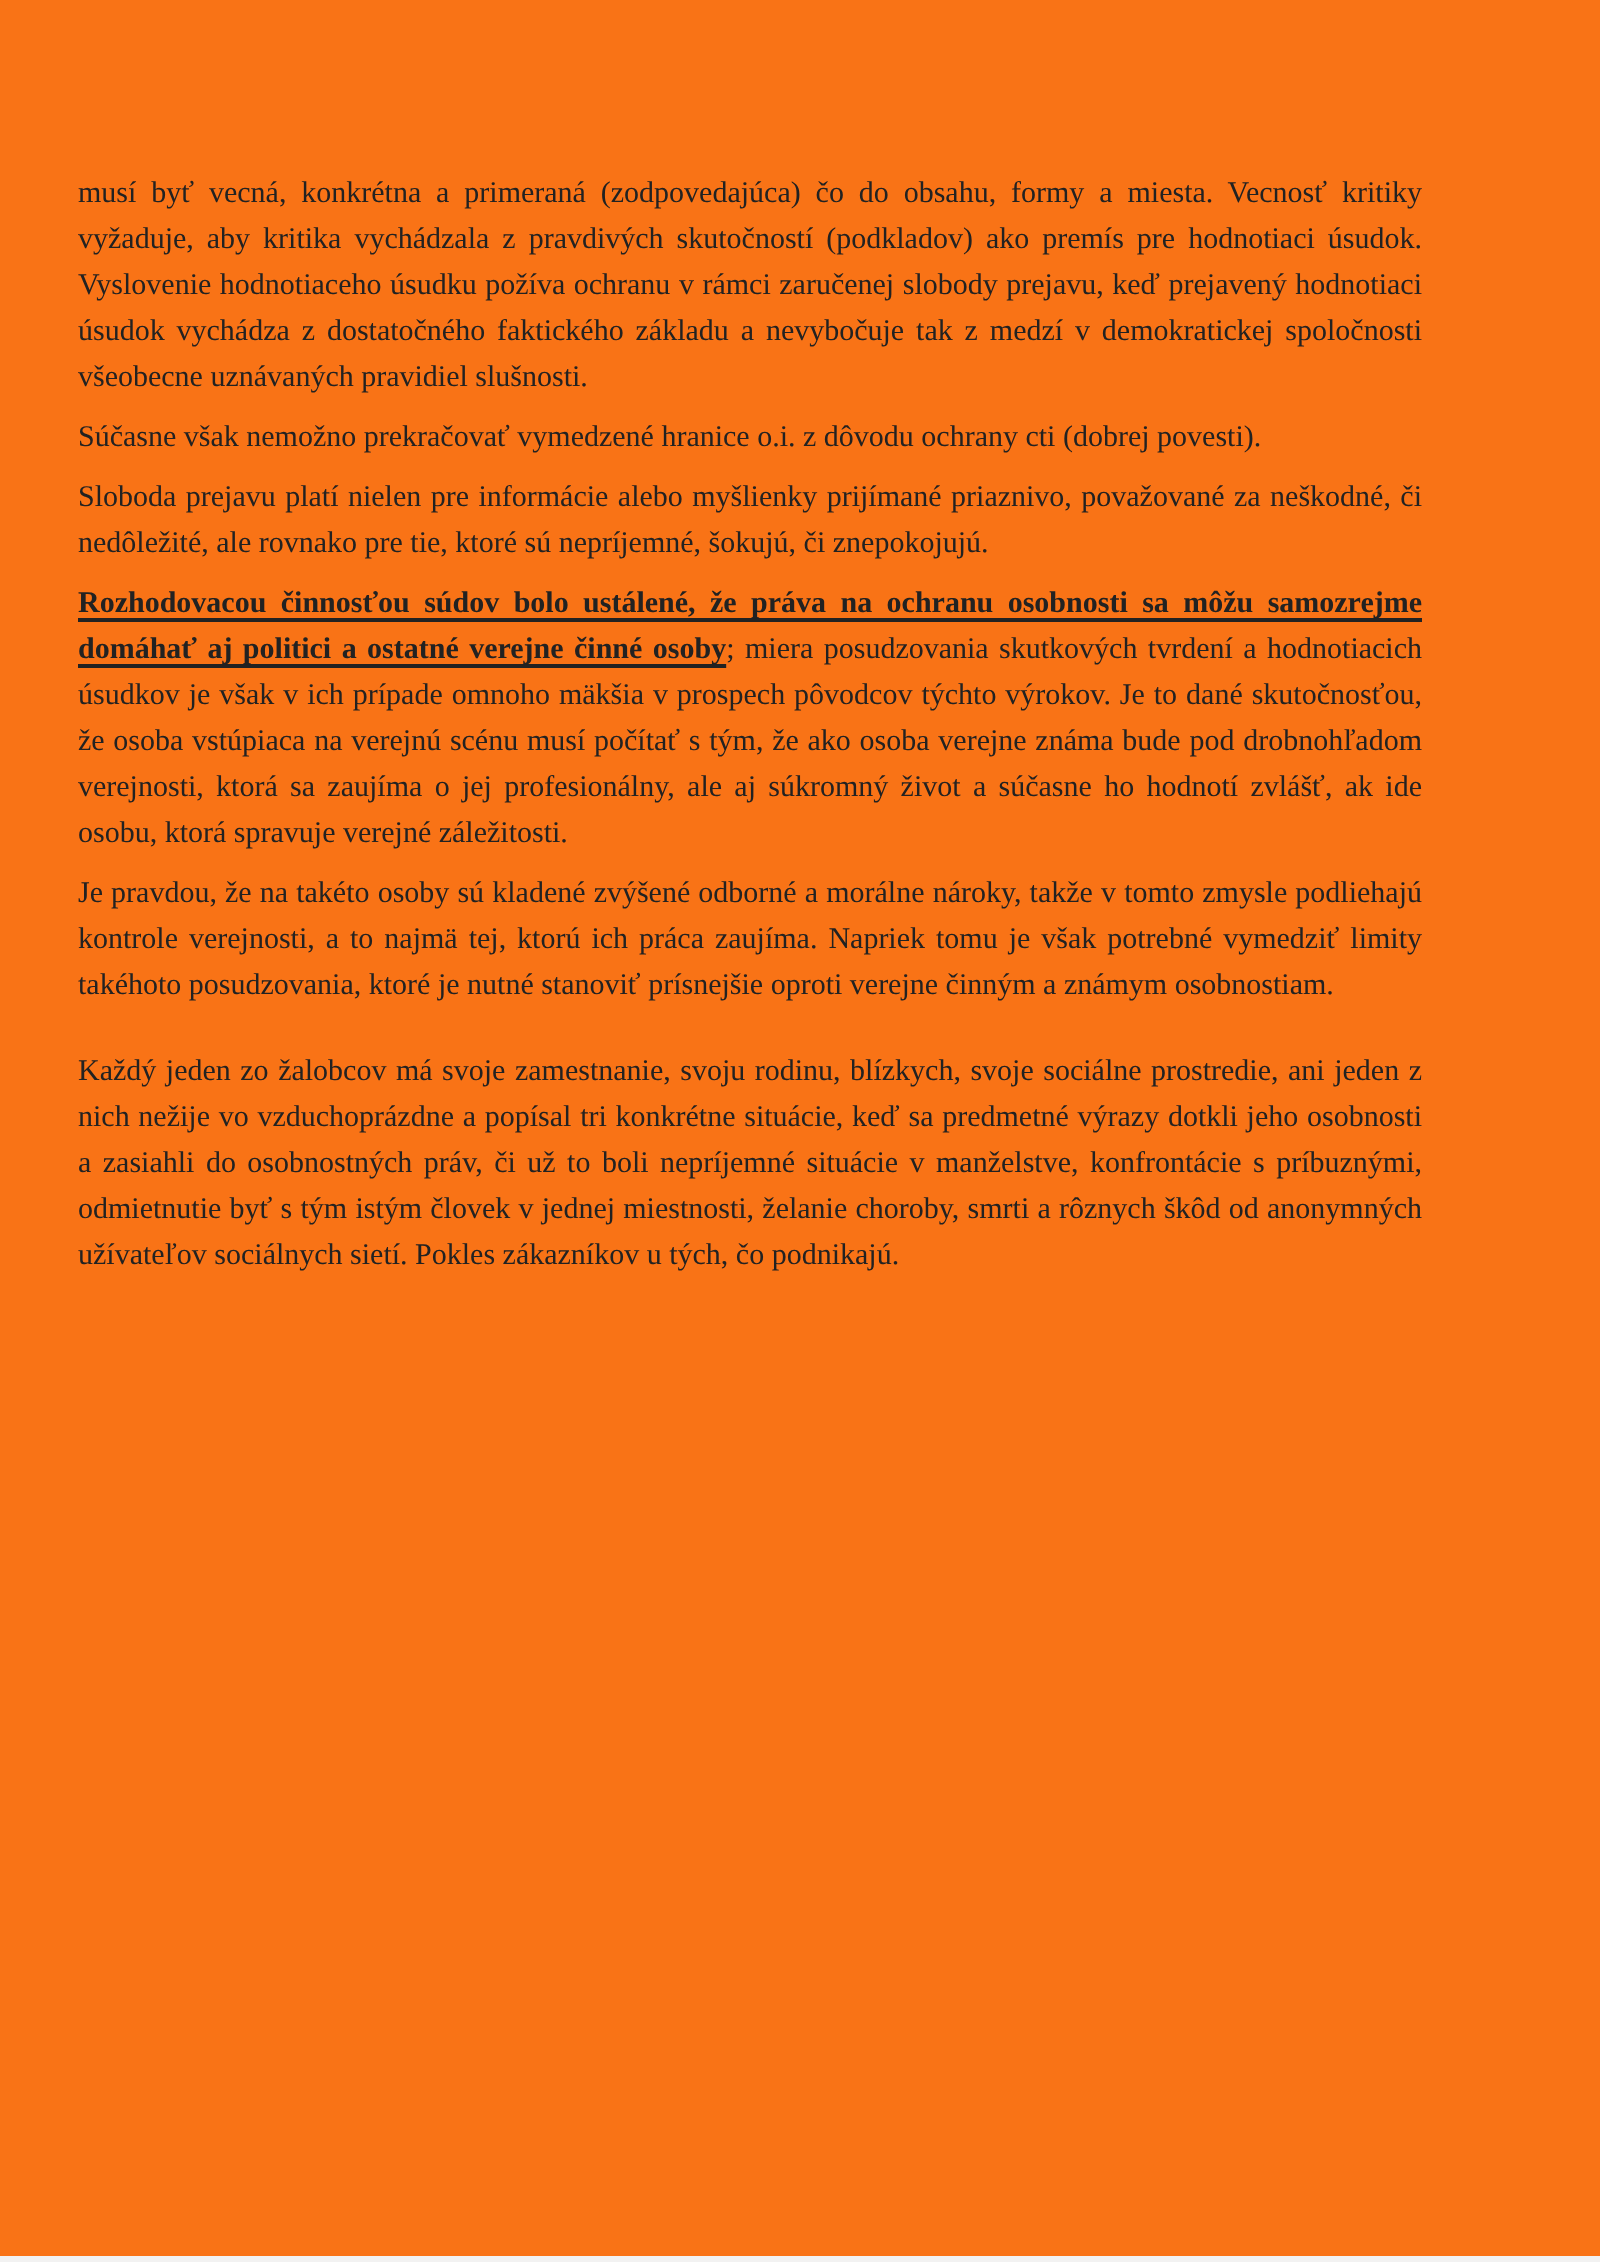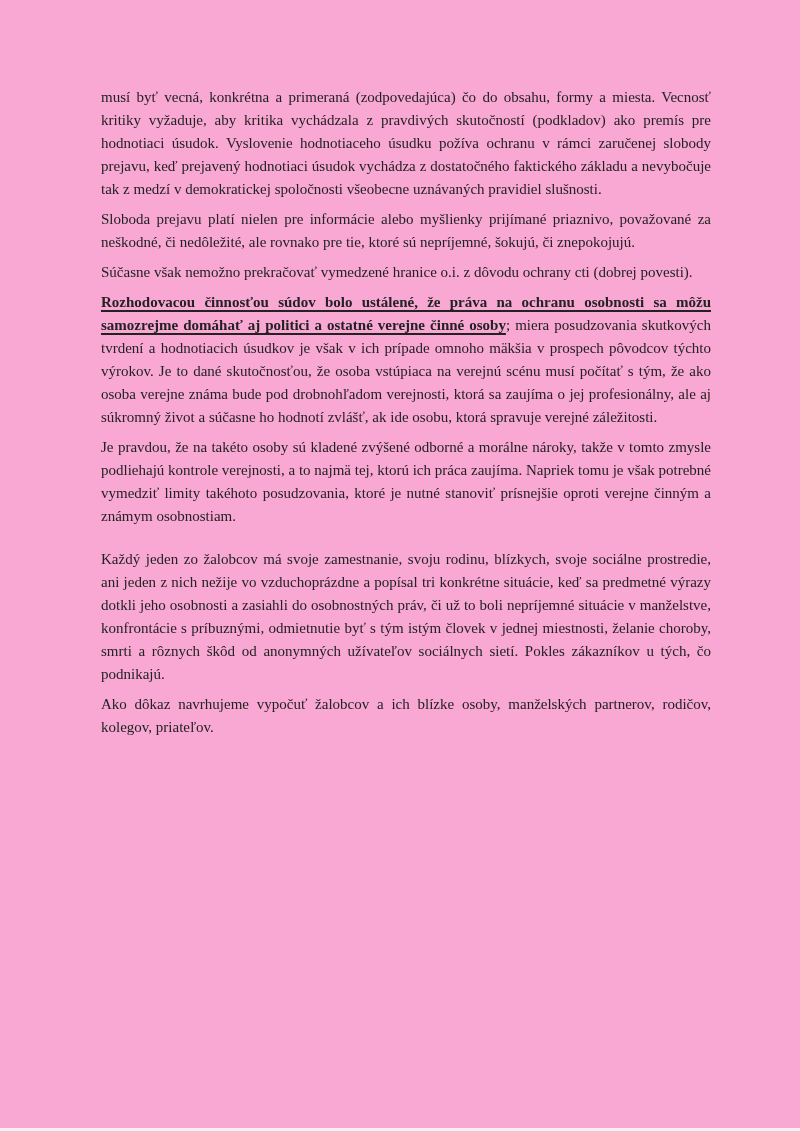--- a/index.html
+++ b/index.html
@@ -10,22 +10,22 @@
   body {
     width: 800px;
     height: 1131px;
     position: relative;
     overflow: hidden;
   }
   .page {
     box-sizing: border-box;
     width: 800px;
     height: 1131px;
-    padding: 86px 89px 0 101px;
-    background: #f9a8d4;
+    padding: 86px 89px 0 39px;
+    background: #f97316;
     position: relative;
   }
   .doc-body p {
     margin: 0 0 7px 0;
     font-family: "Liberation Serif", "DejaVu Serif", serif;
     font-size: 15px;
     line-height: 23px;
     color: #222222;
     text-align: justify;
     text-justify: inter-word;
@@ -52,34 +52,33 @@
   }
 </style>
 </head>
 <body>
 
 <div class="page">
   <div class="doc-body">
 
     <p>musí byť vecná, konkrétna a primeraná (zodpovedajúca) čo do obsahu, formy a miesta. Vecnosť kritiky vyžaduje, aby kritika vychádzala z pravdivých skutočností (podkladov) ako premís pre hodnotiaci úsudok. Vyslovenie hodnotiaceho úsudku požíva ochranu v rámci zaručenej slobody prejavu, keď prejavený hodnotiaci úsudok vychádza z dostatočného faktického základu a nevybočuje tak z medzí v demokratickej spoločnosti všeobecne uznávaných pravidiel slušnosti.</p>
 
+    <p>Súčasne však nemožno prekračovať vymedzené hranice o.i. z dôvodu ochrany cti (dobrej povesti).</p>
+
     <p>Sloboda prejavu platí nielen pre informácie alebo myšlienky prijímané priaznivo, považované za neškodné, či nedôležité, ale rovnako pre tie, ktoré sú nepríjemné, šokujú, či znepokojujú.</p>
-
-    <p>Súčasne však nemožno prekračovať vymedzené hranice o.i. z dôvodu ochrany cti (dobrej povesti).</p>
 
     <p><span class="lead">Rozhodovacou činnosťou súdov bolo ustálené, že práva na ochranu osobnosti sa môžu samozrejme domáhať aj politici a ostatné verejne činné osoby</span><span>; miera posudzovania skutkových tvrdení a hodnotiacich úsudkov je však v ich prípade omnoho mäkšia v prospech pôvodcov týchto výrokov. Je to dané skutočnosťou, že osoba vstúpiaca na verejnú scénu musí počítať s tým, že ako osoba verejne známa bude pod drobnohľadom verejnosti, ktorá sa zaujíma o jej profesionálny, ale aj súkromný život a súčasne ho hodnotí zvlášť, ak ide osobu, ktorá spravuje verejné záležitosti.</span></p>
 
     <p>Je pravdou, že na takéto osoby sú kladené zvýšené odborné a morálne nároky, takže v tomto zmysle podliehajú kontrole verejnosti, a to najmä tej, ktorú ich práca zaujíma. Napriek tomu je však potrebné vymedziť limity takéhoto posudzovania, ktoré je nutné stanoviť prísnejšie oproti verejne činným a známym osobnostiam.</p>
 
     <div class="spacer-small"></div>
 
 
     <p>Každý jeden zo žalobcov má svoje zamestnanie, svoju rodinu, blízkych, svoje sociálne prostredie, ani jeden z nich nežije vo vzduchoprázdne a popísal tri konkrétne situácie, keď sa predmetné výrazy dotkli jeho osobnosti a zasiahli do osobnostných práv, či už to boli nepríjemné situácie v manželstve, konfrontácie s príbuznými, odmietnutie byť s tým istým človek v jednej miestnosti, želanie choroby, smrti a rôznych škôd od anonymných užívateľov sociálnych sietí. Pokles zákazníkov u tých, čo podnikajú.</p>
 
-    <p>Ako dôkaz navrhujeme vypočuť žalobcov a ich blízke osoby, manželských partnerov, rodičov, kolegov, priateľov.</p>
 
     <div class="spacer-large"></div>
 
 
   </div>
 
   <div class="page-bottom-edge"></div>
 </div>
 
 </body></html>

